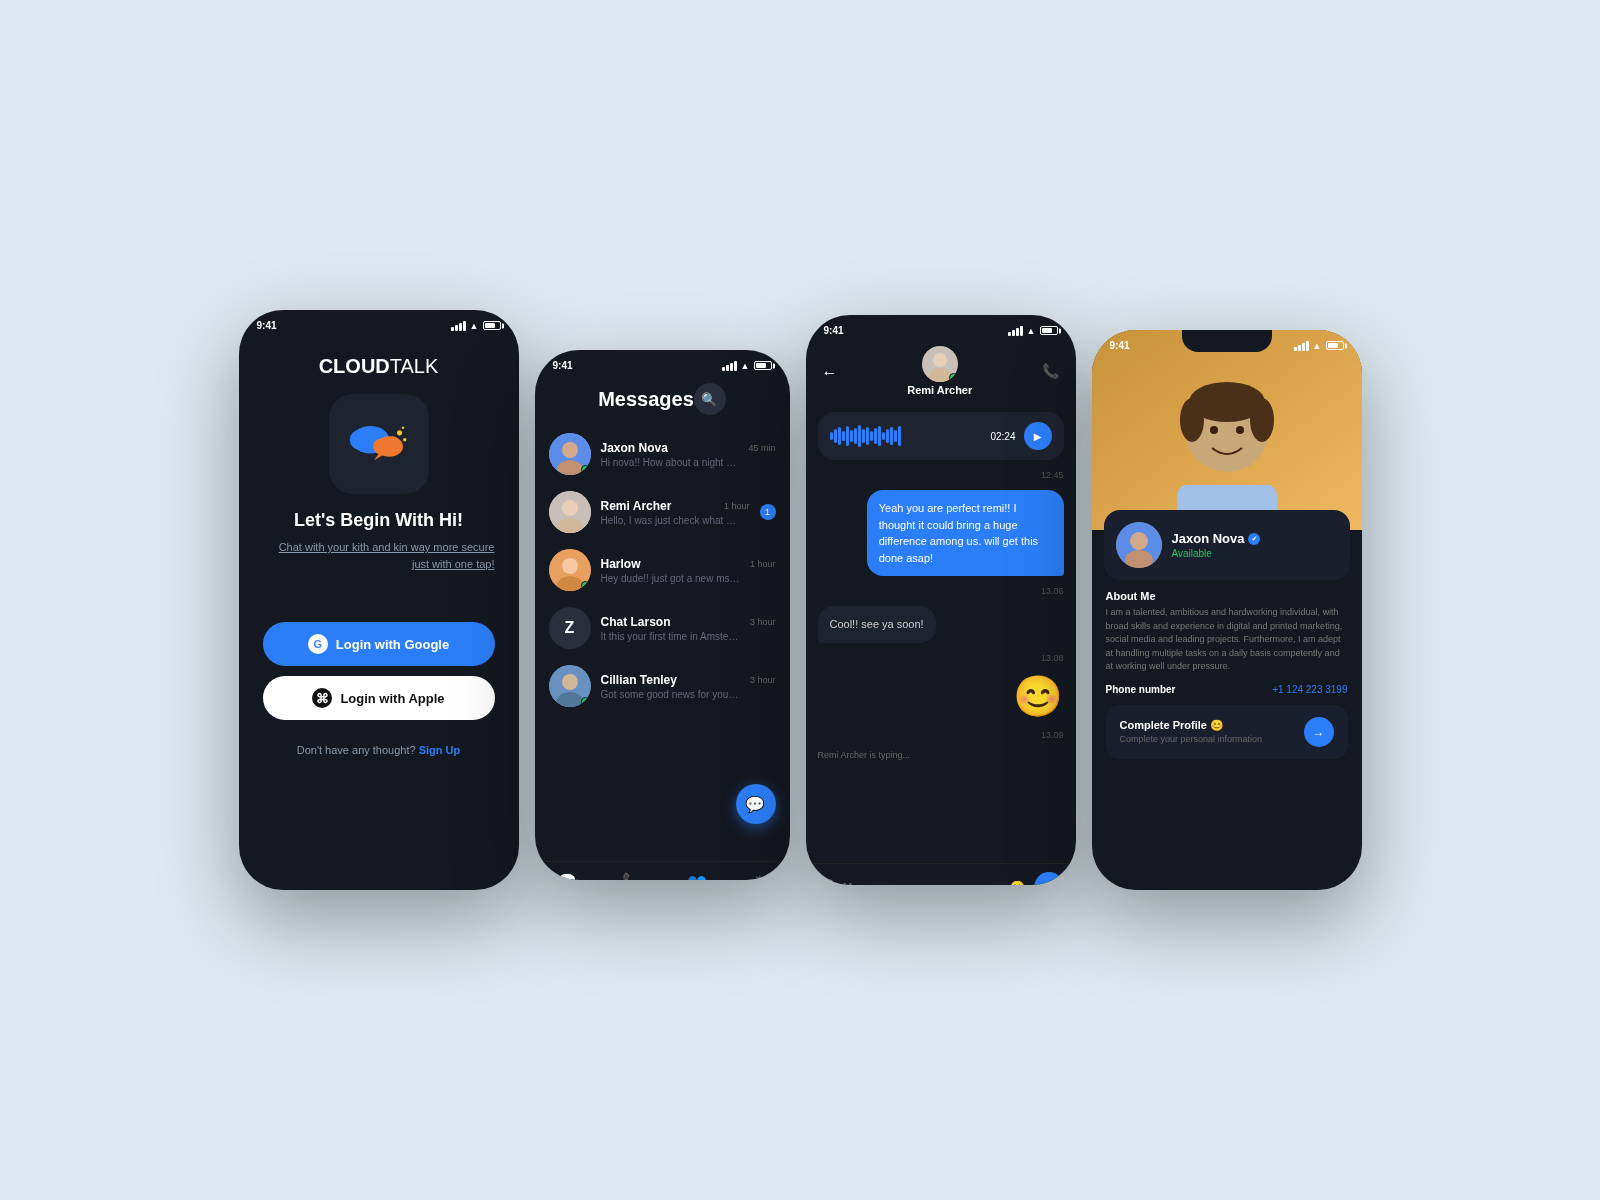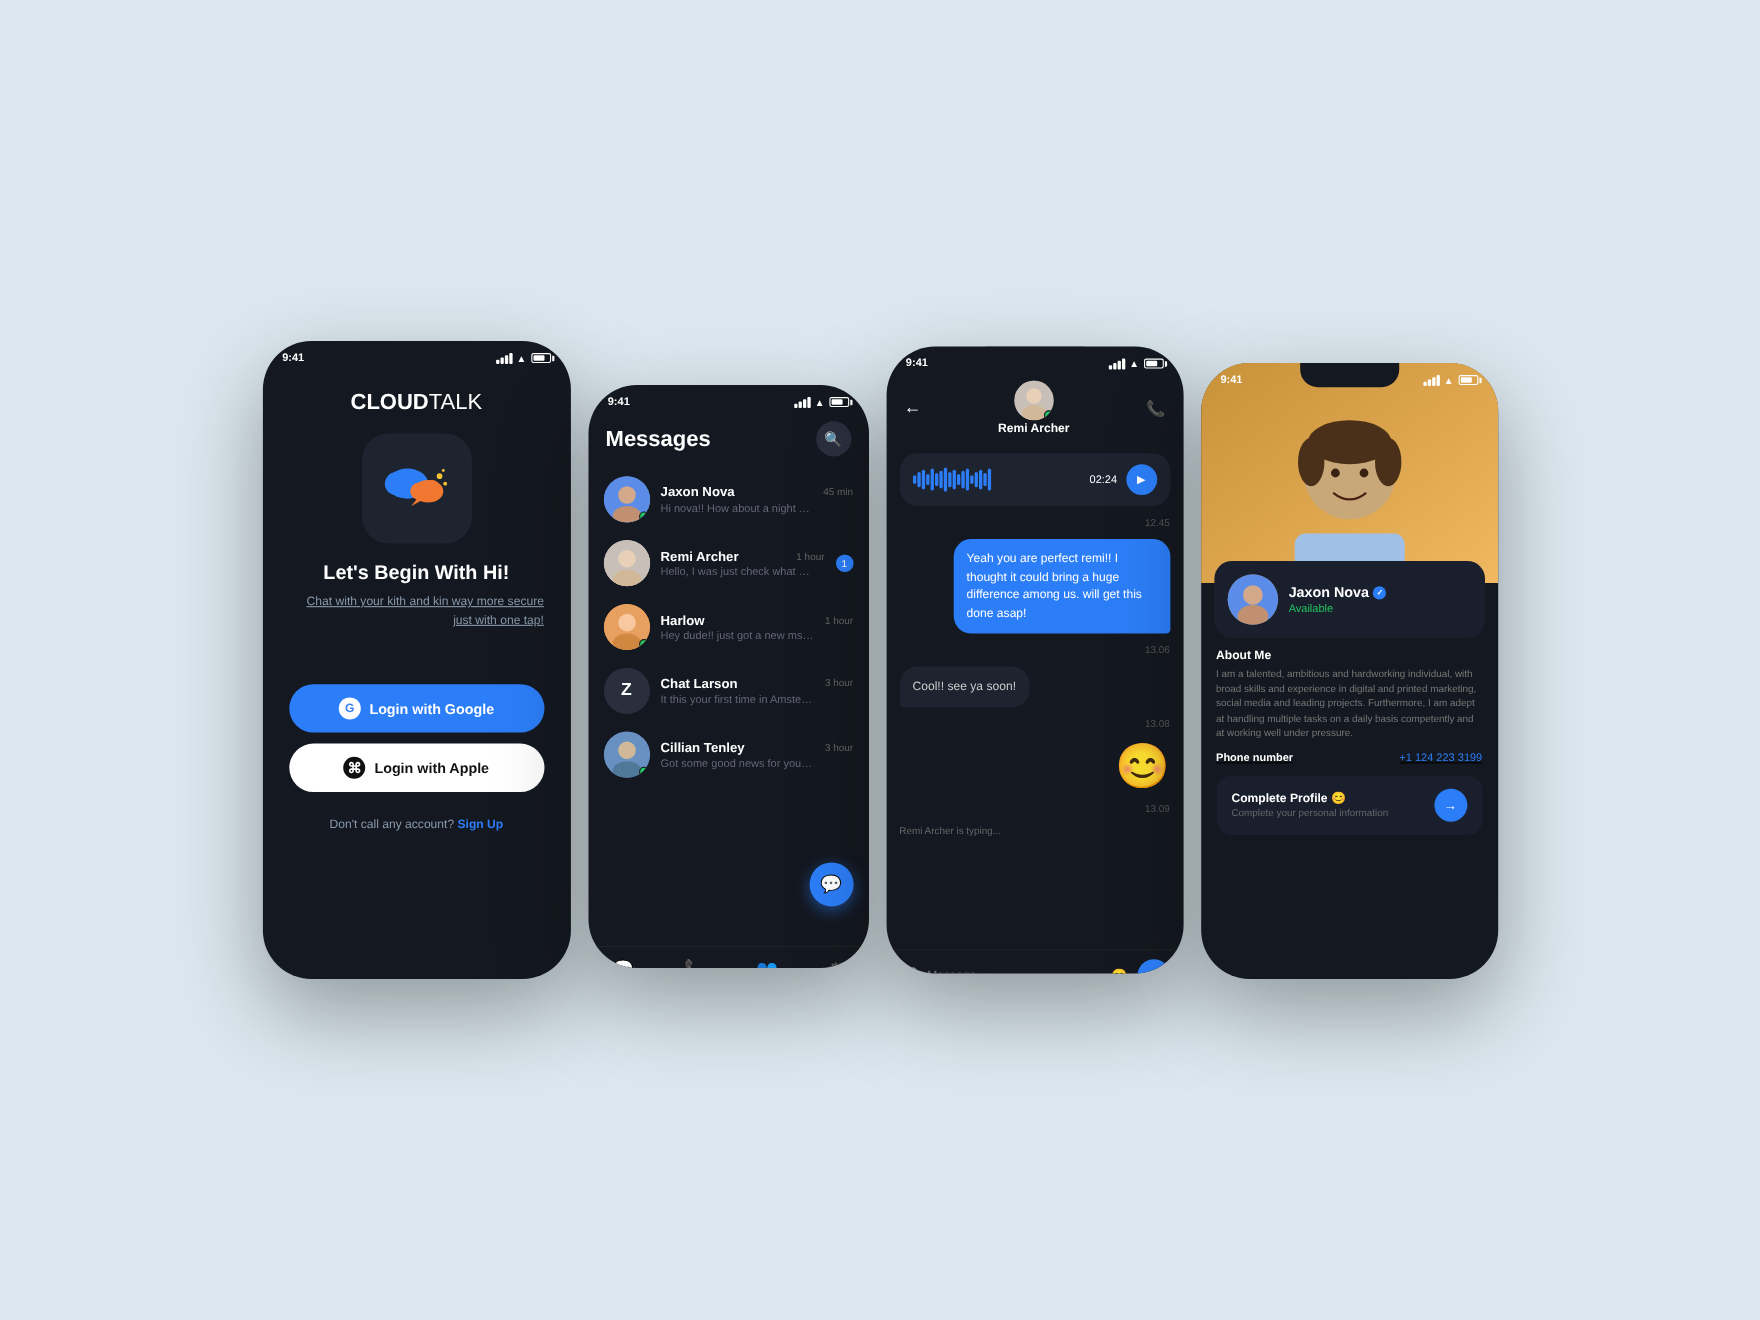--- a/index.html
+++ b/index.html
@@ -176,21 +176,21 @@
       font-size: 11px;
       color: #8899aa;
       margin-top: 14px;
     }
     .signup-link { color: #2c7ef8; font-weight: 600; }
 
     
     .phone-2-content { padding: 0; height: 100%; display: flex; flex-direction: column; }
     .messages-header {
       display: flex;
-      justify-content: space-between;
+      justify-content: center;
       align-items: center;
       padding: 8px 16px 10px;
     }
     .messages-title { font-size: 20px; font-weight: 700; color: #fff; }
     .search-btn {
       width: 32px; height: 32px;
       background: #2a2f3e;
       border-radius: 50%;
       display: flex; align-items: center; justify-content: center;
       color: #fff; font-size: 13px; cursor: pointer;
@@ -400,21 +400,21 @@
     .profile-status { font-size: 10px; color: #22c55e; margin-top: 2px; }
     .profile-body {
       padding: 10px 14px;
       flex: 1;
       display: flex;
       flex-direction: column;
       gap: 10px;
     }
     .section-title { font-size: 11px; font-weight: 700; color: #fff; margin-bottom: 4px; }
     .about-text { font-size: 9px; color: #777; line-height: 1.5; }
-    .phone-number-row { display: flex; justify-content: space-between; align-items: flex-start; text-decoration: underline; }
+    .phone-number-row { display: flex; justify-content: space-between; align-items: flex-start; }
     .phone-label { font-size: 10px; font-weight: 700; color: #fff; }
     .phone-value { font-size: 10px; color: #2c7ef8; }
     .complete-profile-card {
       background: #1a1f2e;
       border-radius: 14px;
       padding: 12px 14px;
       display: flex;
       align-items: center;
       justify-content: space-between;
     }
@@ -486,21 +486,21 @@
       <div class="login-btn login-google">
         <div class="google-icon">G</div>
         <span>Login with Google</span>
       </div>
       <div class="login-btn login-apple">
         <div class="apple-icon">⌘</div>
         <span>Login with Apple</span>
       </div>
 
       <div class="signup-text">
-        <span>Don't call any account?</span>
+        <span>Don't have any thought?</span>
         <span class="signup-link">Sign Up</span>
       </div>
     </div>
   </div>
 
   <div class="phone phone-2" style="position:relative;">
     <div class="notch"></div>
     <div class="status-bar">
       <span>9:41</span>
       <div class="status-icons">

